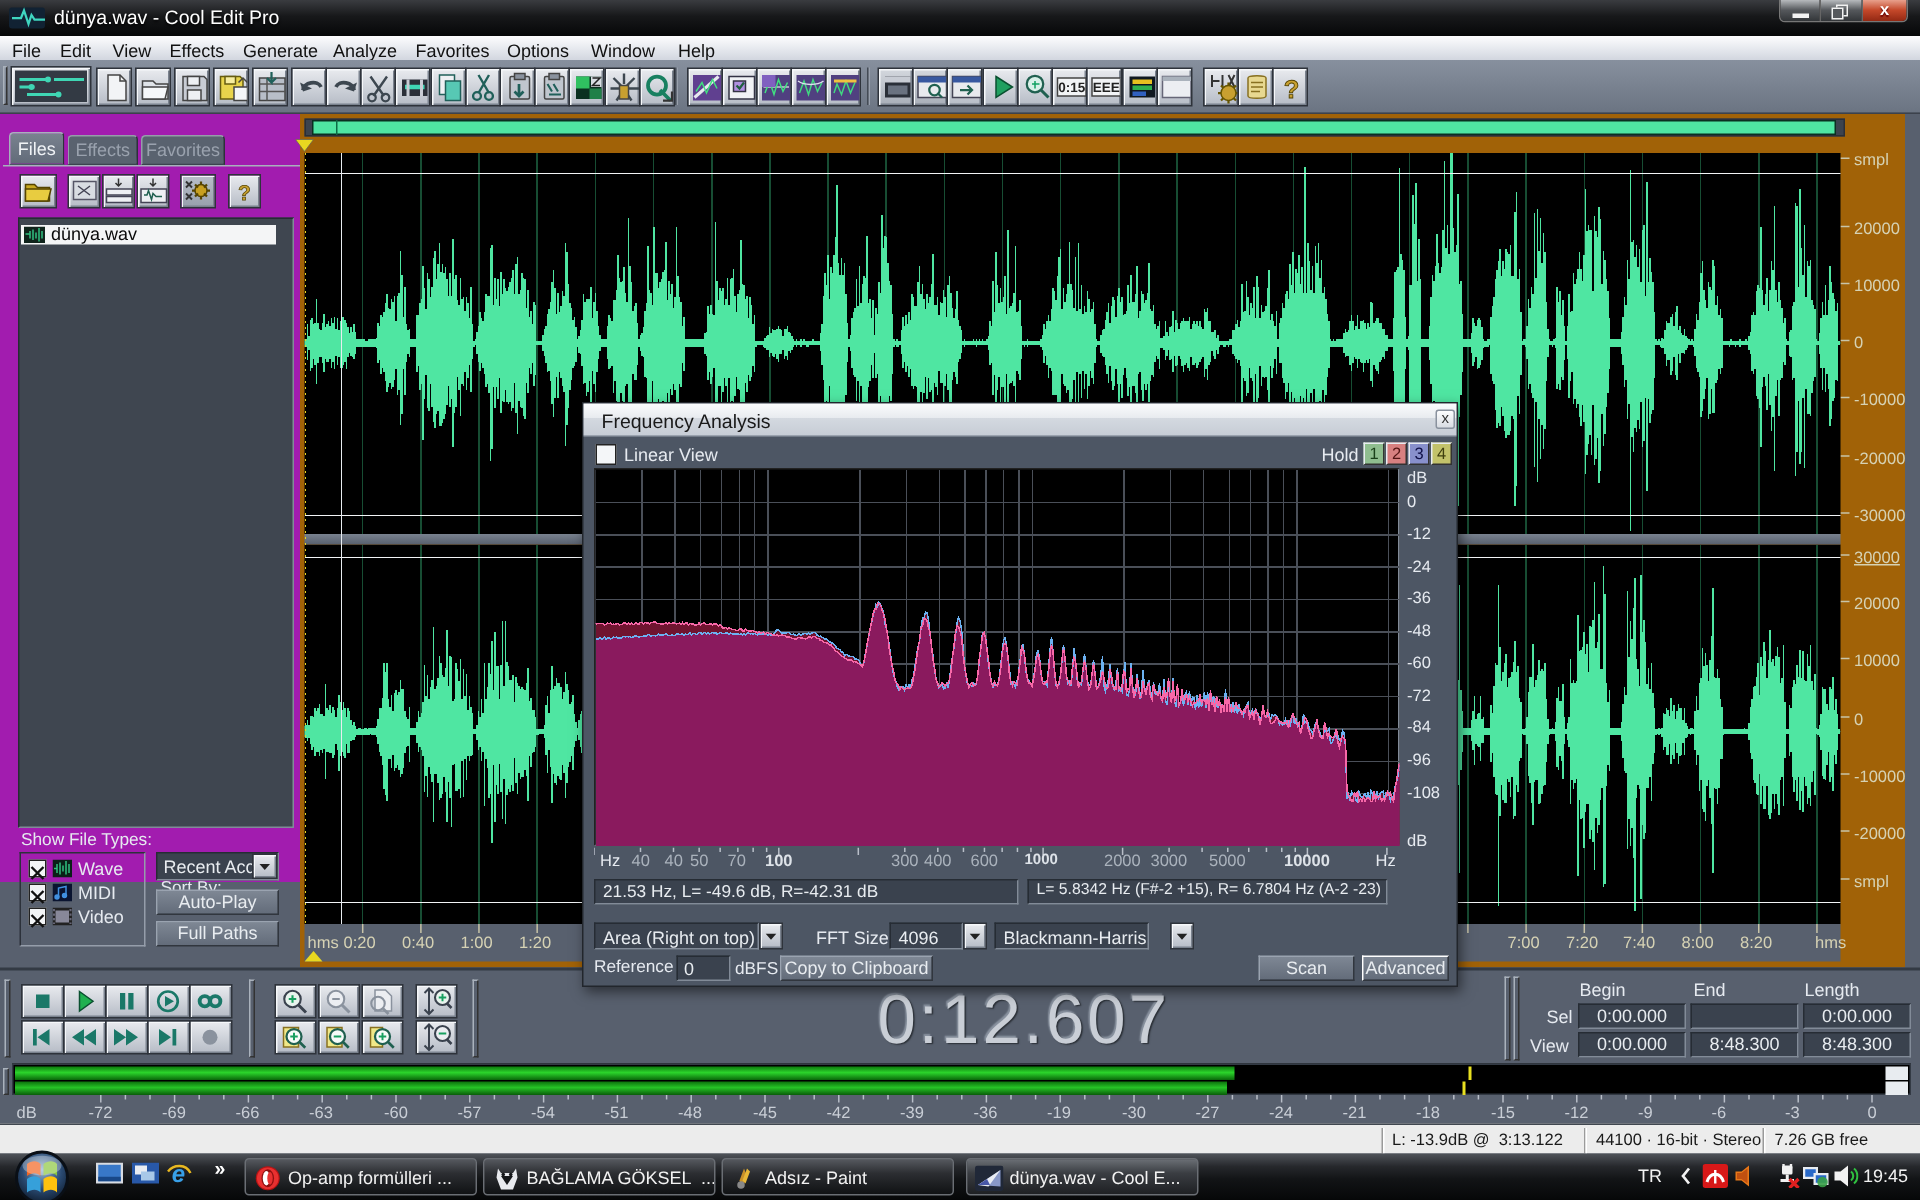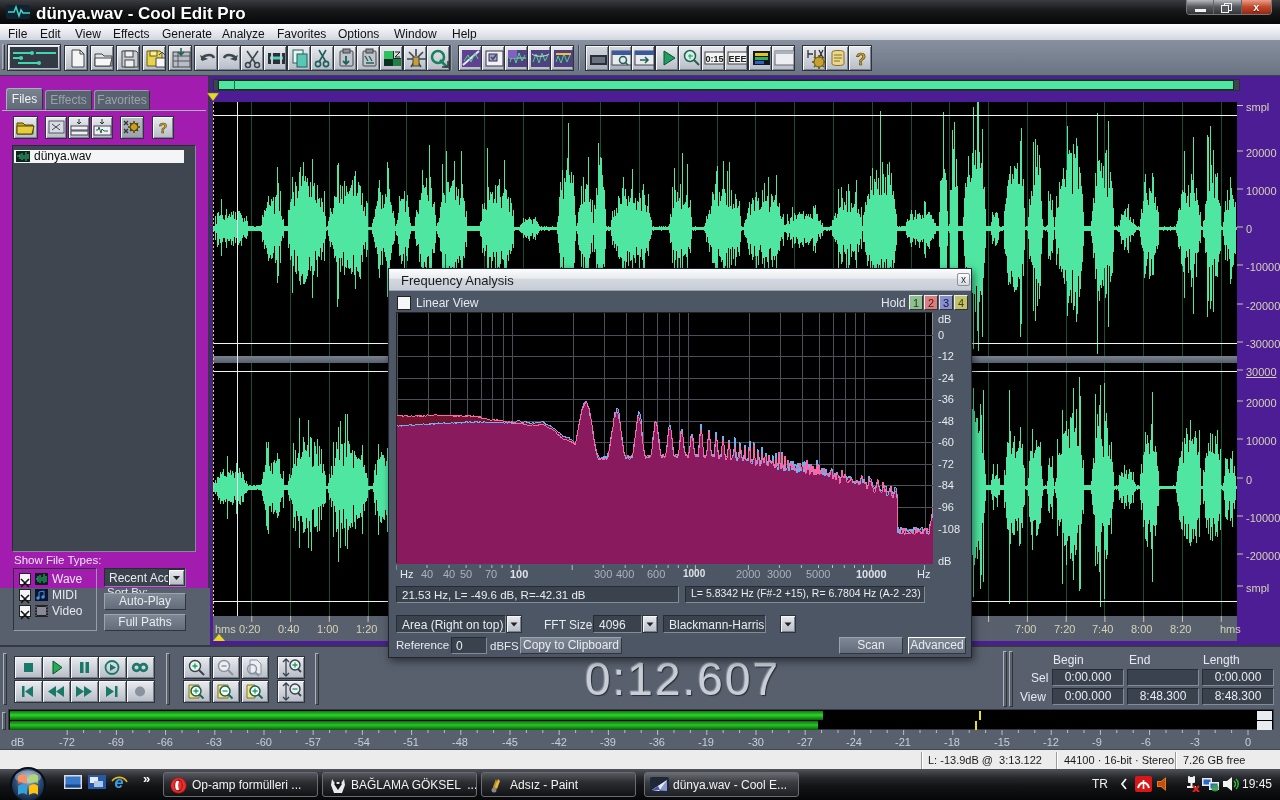--- a/index.html
+++ b/index.html
@@ -10,21 +10,21 @@
 .wtxt{color:#e6eaf0;}
 .ttxt{color:#d6d2b4;font-size:11px;}
 </style></head><body>
 <div id="scr">
 
 <div class="abs" style="left:0;top:0;width:1280px;height:24px;background:linear-gradient(#3a3c40,#17181a 45%,#060708);">
  <svg class="abs" style="left:6px;top:3px" width="26" height="18">
         <rect x="0" y="2" width="24" height="14" rx="2" fill="#123"></rect>
         <path d="M2 9h6l2-5 3 9 2-6 2 3h7" stroke="#3fd6c0" stroke-width="1.5" fill="none"></path>
       </svg>
- <span class="abs" style="left:36px;top:4px;color:#fff;font-size:17px;font-weight:bold;text-shadow:0 1px 2px #000;">dünya.wav - Cool Edit Pro</span>
+ <span class="abs" style="left:36px;top:4px;color:#fff;font-size:13px;font-weight:normal;text-shadow:0 1px 2px #000;">dünya.wav - Cool Edit Pro</span>
  <div class="abs" style="left:1186px;top:0;width:86px;height:15px;border:1px solid #777;border-top:none;border-radius:0 0 4px 4px;overflow:hidden;display:flex;">
    <div style="width:28px;height:15px;background:linear-gradient(#b7babd,#55585c 45%,#2e3134);border-right:1px solid #666;position:relative;">
           <div style="position:absolute;left:8px;top:9px;width:11px;height:3px;background:#f2f2f2;"></div>
         </div>
    <div style="width:28px;height:15px;background:linear-gradient(#b7babd,#55585c 45%,#2e3134);border-right:1px solid #666;position:relative;">
      <div style="position:absolute;left:10px;top:3px;width:8px;height:8px;border:1px solid #f2f2f2;background:transparent;"></div>
      <div style="position:absolute;left:7px;top:5px;width:8px;height:8px;border:1px solid #f2f2f2;background:#55585c;"></div>
    </div>
    <div style="width:30px;height:15px;background:linear-gradient(#e8a08c,#c4482a 45%,#8c2410);position:relative;color:#fff;font-size:11px;font-weight:bold;text-align:center;line-height:14px;text-shadow:0 1px 1px #600;">x</div>
  </div>
@@ -281,21 +281,21 @@
       <span class="abs wtxt" style="left:52px;top:528px;font-size:12px;">Video</span>
 <div class="abs sunk" style="left:104px;top:492px;width:82px;height:19px;font-size:12px;">
         <span class="abs" style="left:4px;top:2px;white-space:nowrap;overflow:hidden;width:60px;">Recent Acc</span>
         <div class="abs raised" style="right:0px;top:0px;width:17px;height:17px;"><svg width="15" height="15">
             <path d="M4 6l3.5 4L11 6z" fill="#222"></path>
           </svg></div>
       </div>
 <div class="abs gbtn" style="left:104px;top:517px;width:82px;height:17px;font-size:12px;line-height:15px;">Auto-Play</div>
 <div class="abs gbtn" style="left:104px;top:538px;width:82px;height:17px;font-size:12px;line-height:15px;">Full Paths</div>
 </div>
-<div class="abs" style="left:210px;top:76px;width:1070px;height:569px;background:#4c1d95;">
+<div class="abs" style="left:200px;top:76px;width:1070px;height:569px;background:#a16207;">
 <div class="abs" style="left:3px;top:3px;width:1027px;height:12px;background:#3c434e;border:1px solid #2a2f38;"></div>
 <div class="abs" style="left:8px;top:4px;width:1016px;height:10px;background:#4fe6a2;border:1px solid #0a3020;"></div>
 <div class="abs" style="left:24px;top:4px;width:1px;height:10px;background:#0c6a44;"></div>
 <svg class="abs" style="left:-3px;top:15px" width="20" height="12">
         <path d="M0 2h12l-6 8z" fill="#e8d820" stroke="#665" stroke-width="0.5"></path>
       </svg>
 <div class="abs" style="left:3px;top:26px;width:1024px;height:254px;background:#000;"></div>
 <div class="abs" style="left:3px;top:287px;width:1024px;height:253px;background:#000;"></div>
 <div class="abs" style="left:3px;top:280px;width:1024px;height:7px;background:linear-gradient(#79828f,#58606e);"></div>
 <svg class="abs" style="left:3px;top:26px" width="1024" height="514" shape-rendering="crispEdges">

